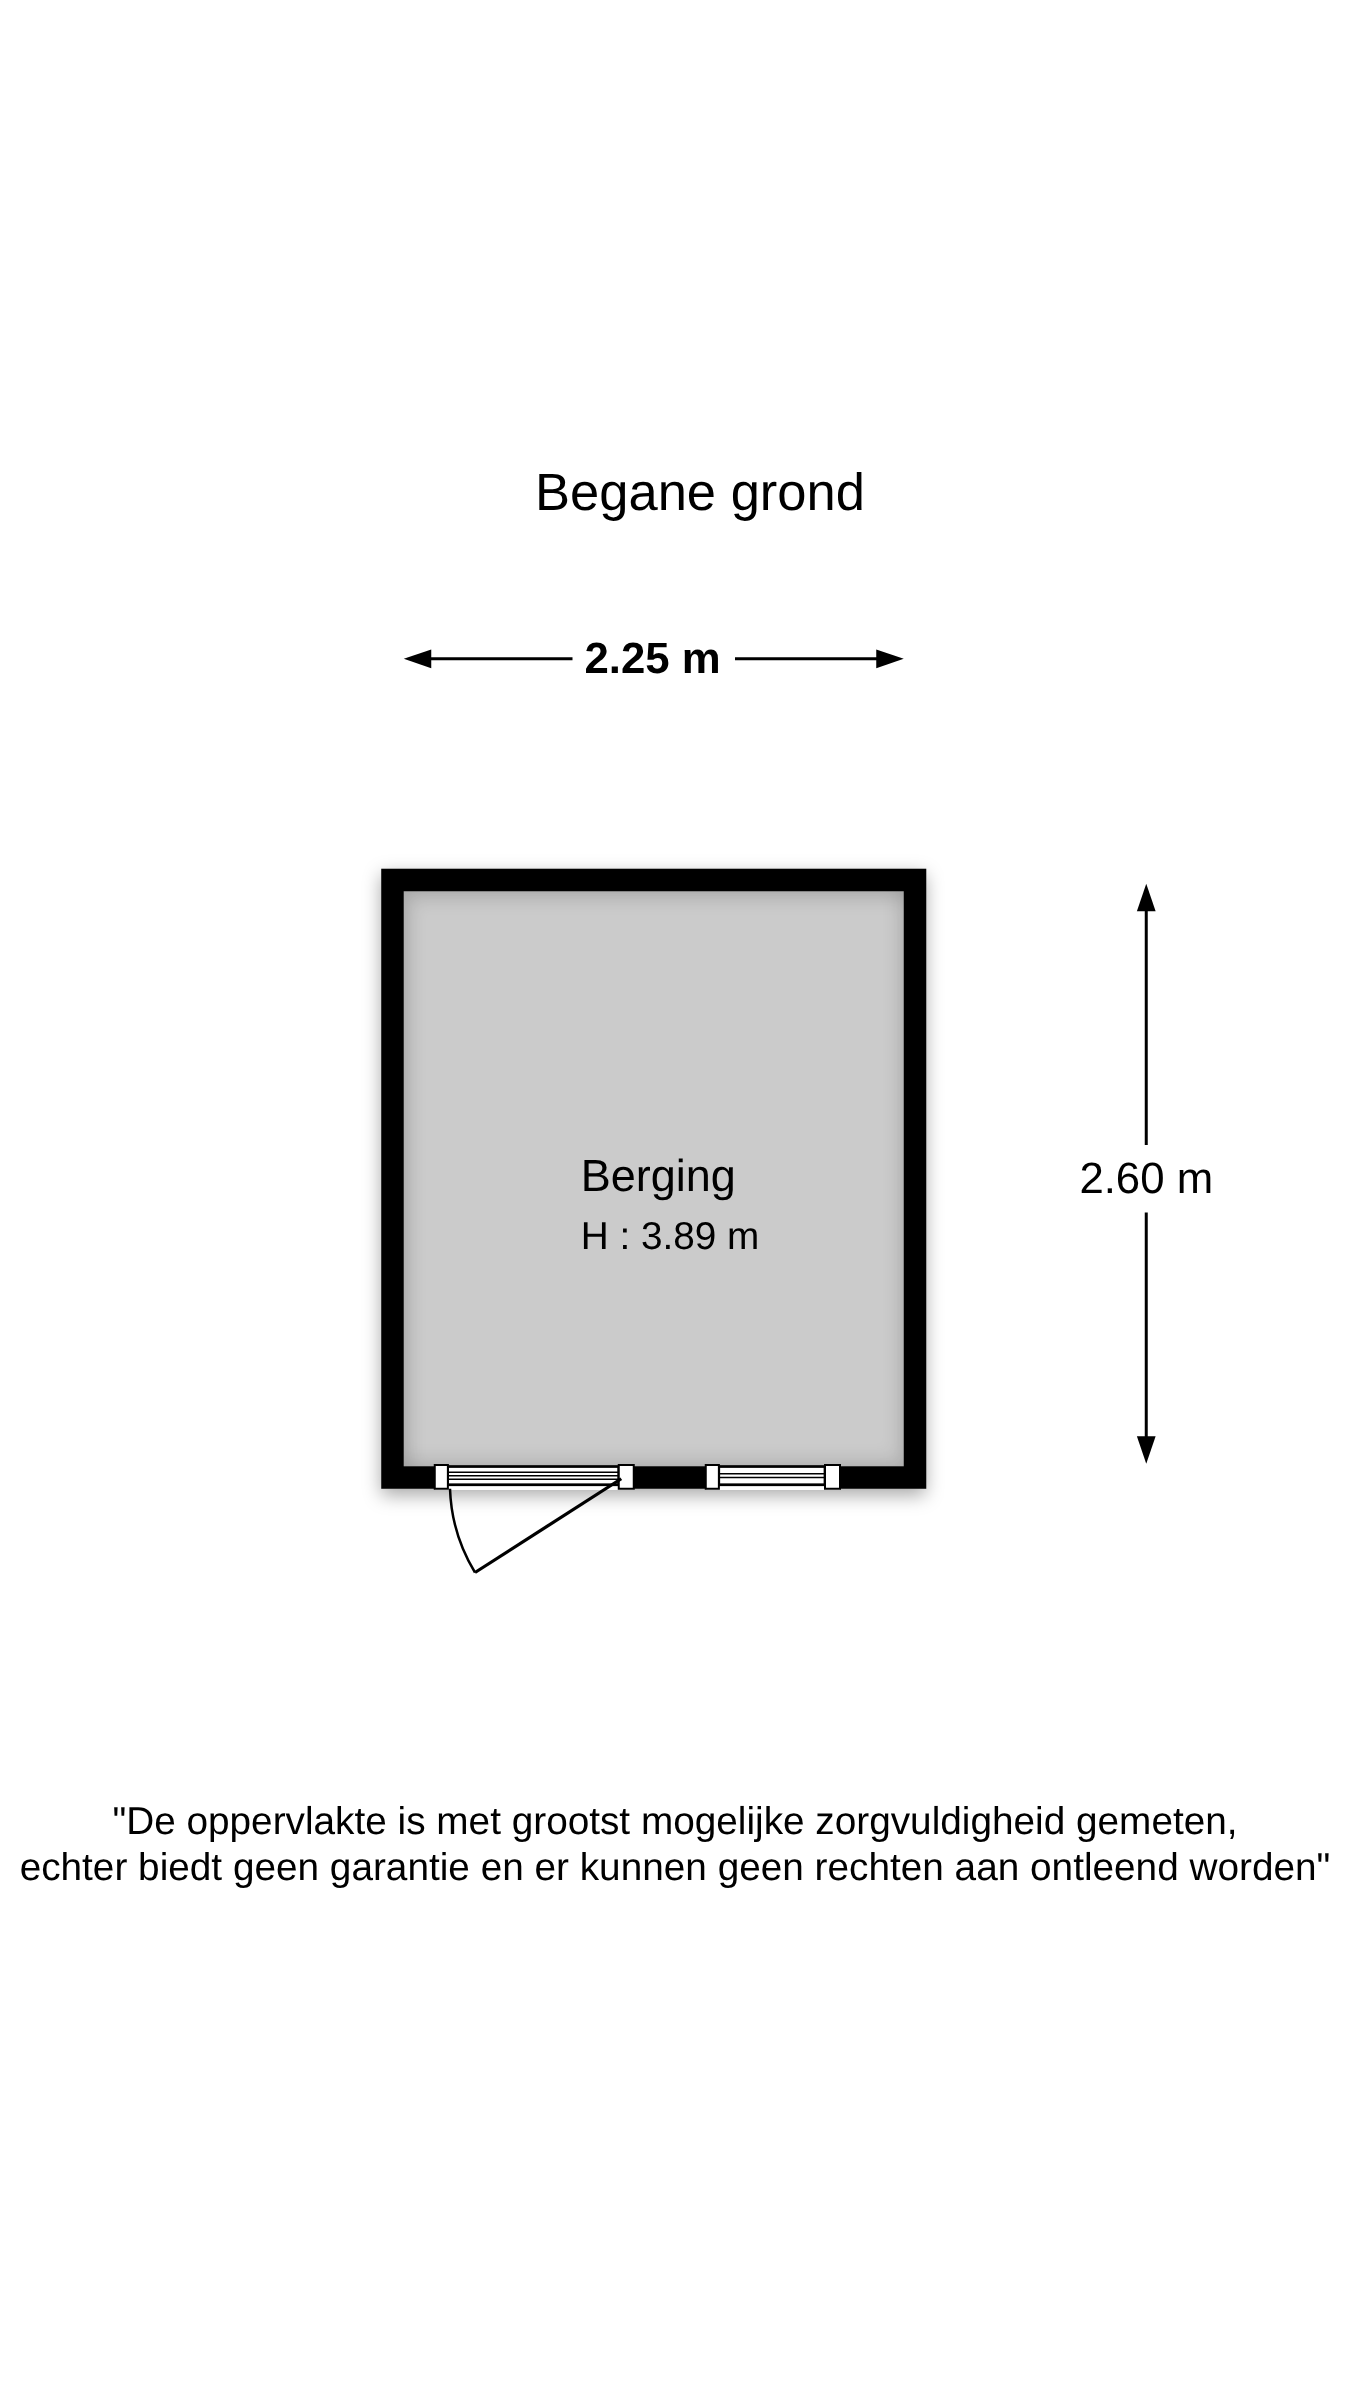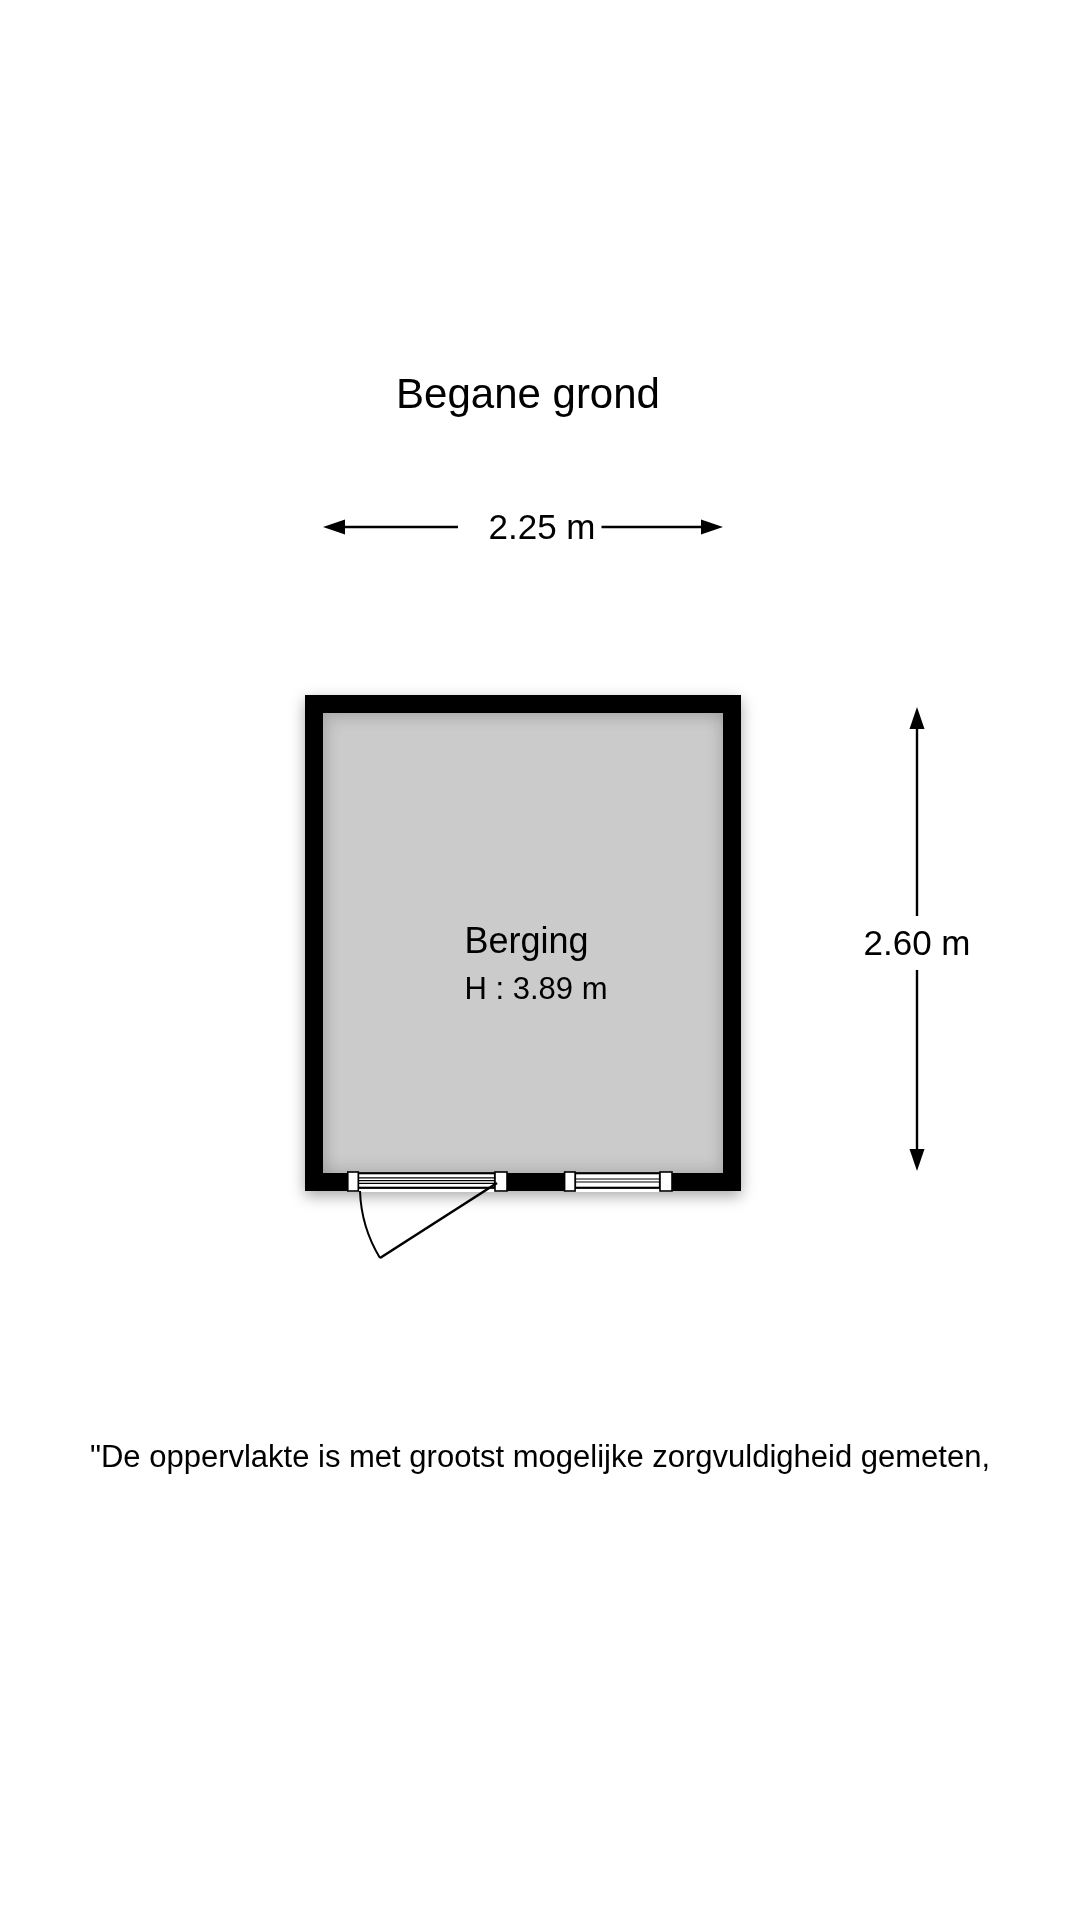--- a/index.html
+++ b/index.html
@@ -2,21 +2,21 @@
 <html style="--wall-color: #000000; --floor-color: #cbcbcb;"><head>
 <meta charset="utf-8">
 <style>
   html,body{margin:0;padding:0;background:#ffffff;}
   body{
     width:1080px;height:1920px;position:relative;overflow:hidden;
     font-family:"Liberation Sans","DejaVu Sans",sans-serif;color:#000;
   }
   .canvas{position:absolute;inset:0;}
   .plan-title{
-    position:absolute;left:528px;top:372px;transform:translateX(-50%);
+    position:absolute;left:560px;top:372px;transform:translateX(-50%);
     font-size:42px;line-height:1.05;white-space:nowrap;font-weight:400;
   }
   .room{
     position:absolute;left:305px;top:695px;width:436px;height:496px;
     box-sizing:border-box;border:18px solid var(--wall-color,#000);
     background:var(--floor-color,#cbcbcb);
     box-shadow:0 5px 14px rgba(0,0,0,.35);
     z-index:1;
   }
   .room-floor{
@@ -27,21 +27,21 @@
     position:absolute;left:525px;top:963px;transform:translate(-50%,-50%);
     z-index:3;white-space:nowrap;margin-left:11px;
   }
   .room-name{font-size:36px;line-height:1.2;}
   .room-height{font-size:31px;line-height:1.2;margin-top:8px;}
   .annotations{position:absolute;left:0;top:0;width:1080px;height:1920px;z-index:2;}
   .dim-label{
     position:absolute;transform:translate(-50%,-50%);
     font-size:35px;white-space:nowrap;background:#fff;padding:0 6px;z-index:3;
   }
-  .dim-label.width{left:542px;top:527px;}
+  .dim-label.width{left:522px;top:527px;font-weight:bold;}
   .dim-label.height{left:917px;top:943px;}
   .disclaimer{
     position:absolute;left:0;top:1438px;width:1080px;text-align:center;
     font-size:31px;line-height:37px;z-index:3;
   }
 </style>
 </head>
 <body>
 
 <div class="canvas">
@@ -96,15 +96,16 @@
       <rect x="564.6" y="1172" width="10.5" height="19" fill="#fff" stroke="#000" stroke-width="1.6"></rect>
       <rect x="660" y="1172" width="12" height="19" fill="#fff" stroke="#000" stroke-width="1.6"></rect>
     </g>
   </svg>
 
   <div class="dim-label width">2.25 m</div>
   <div class="dim-label height">2.60 m</div>
 
   <div class="disclaimer">
     <div>"De oppervlakte is met grootst mogelijke zorgvuldigheid gemeten,</div>
+    <div>echter biedt geen garantie en er kunnen geen rechten aan ontleend worden"</div>
   </div>
 
 </div>
 
 </body></html>

